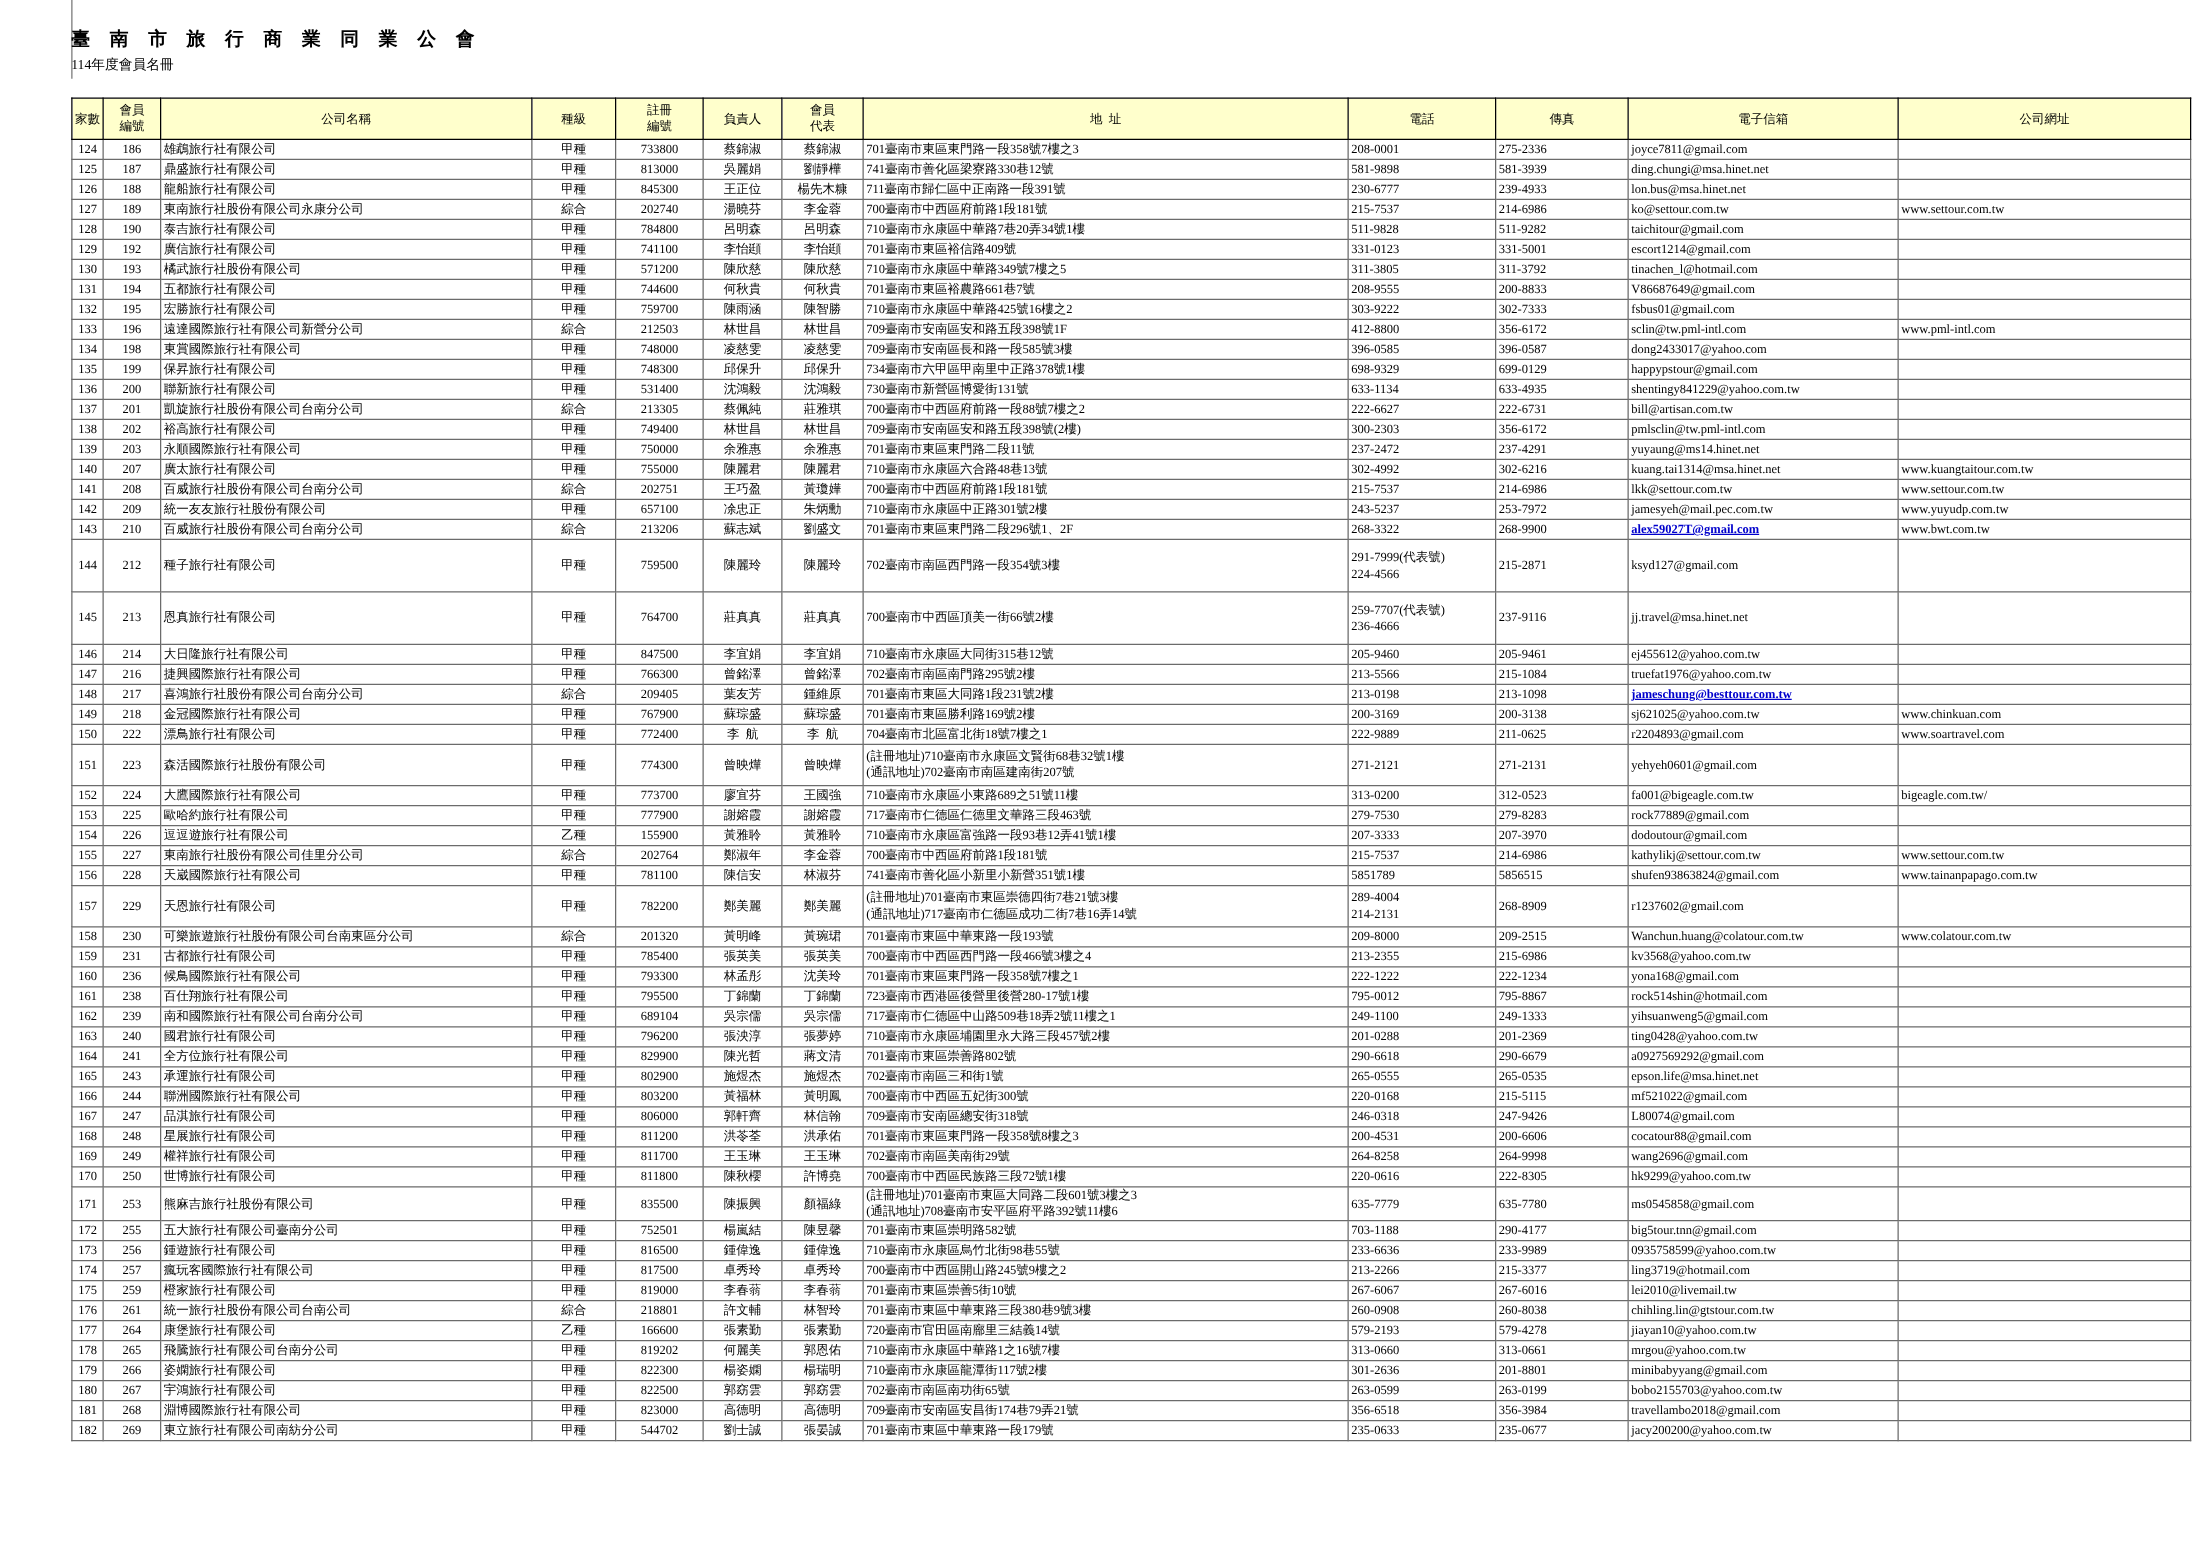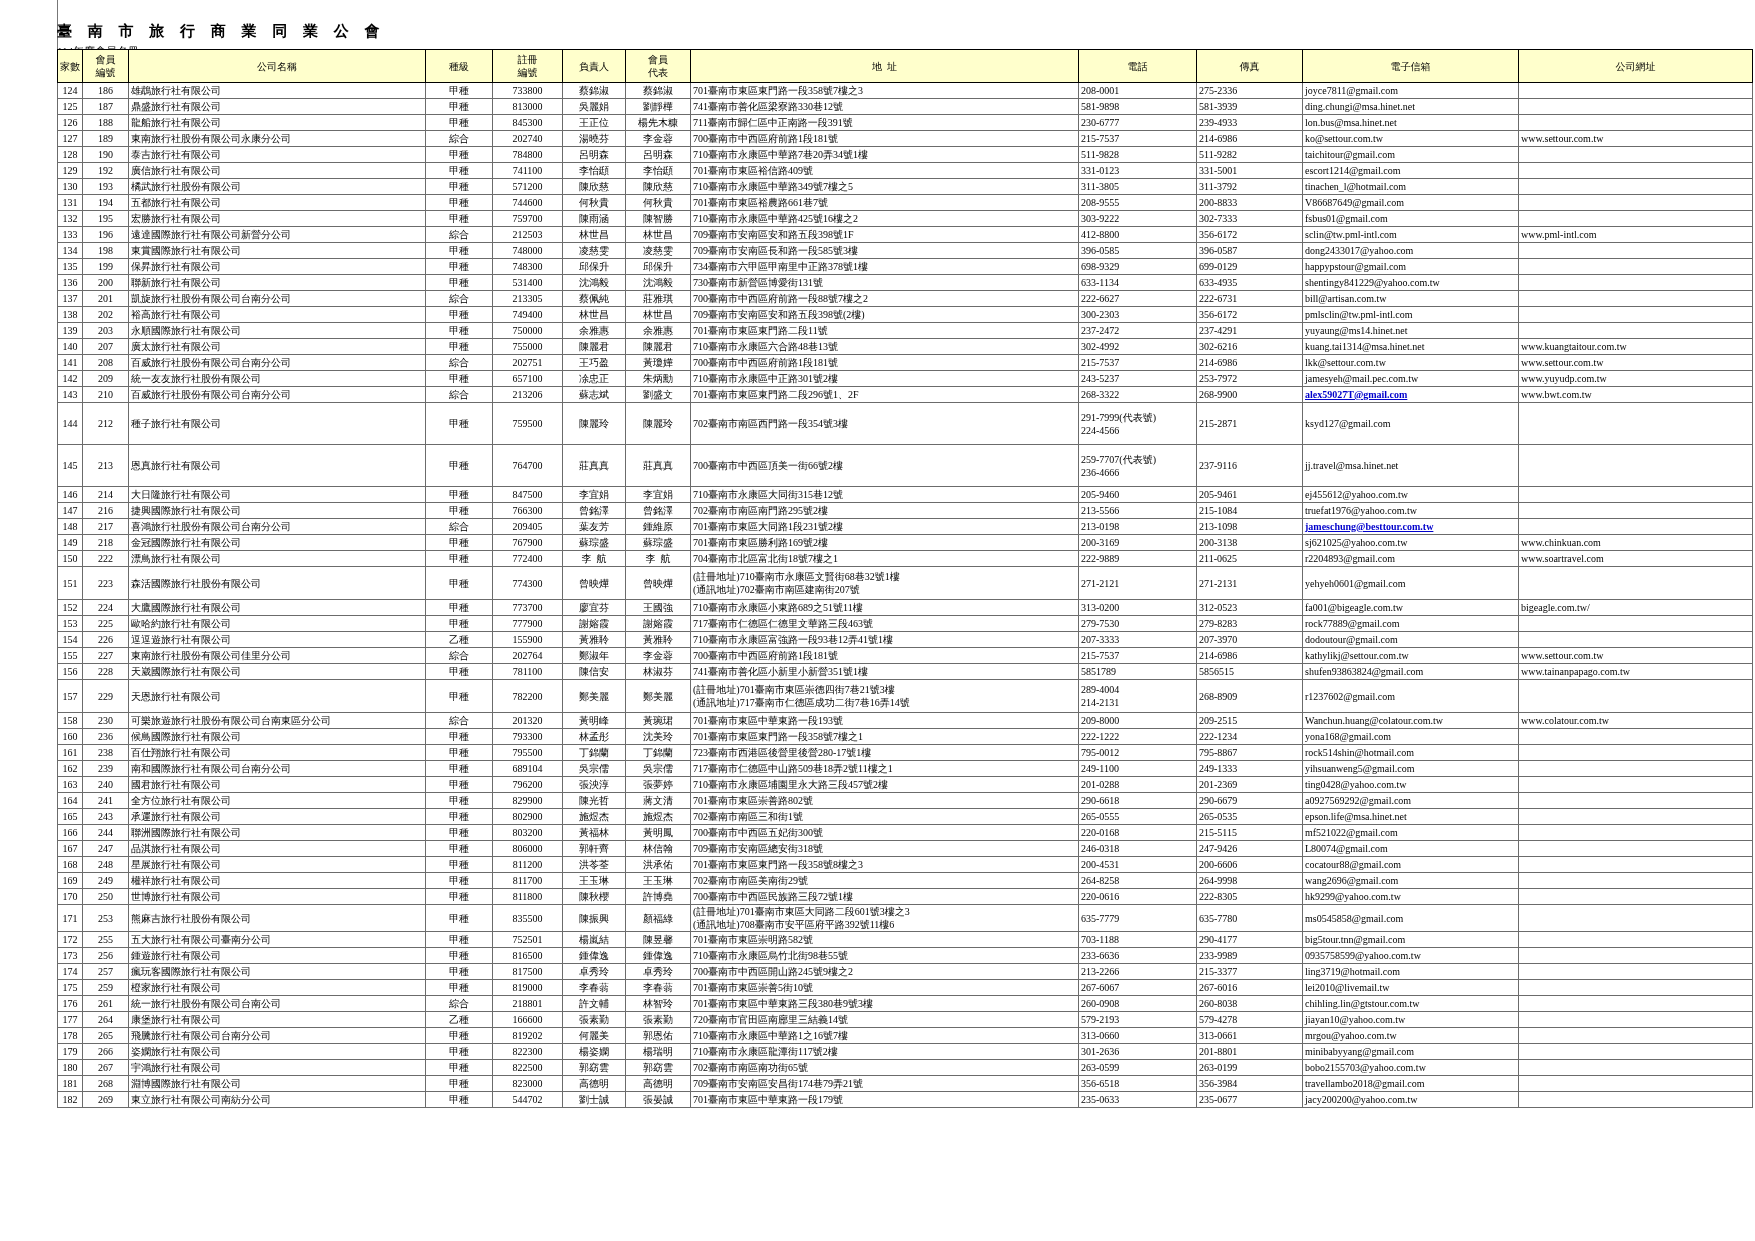--- a/index.html
+++ b/index.html
@@ -5,21 +5,21 @@
   html,body{margin:0;padding:0;background:#ffffff;}
   body{
     width:1755px;height:1241px;position:relative;overflow:hidden;
     font-family:"Liberation Serif","DejaVu Serif",serif;color:#000;
   }
   #page-margin-line{position:absolute;left:57px;top:0;width:1px;height:63px;background:#777;}
   #title-block{position:absolute;left:57px;top:22px;width:1695px;text-align:left;}
   #title-line1{font-size:15px;letter-spacing:6px;font-weight:bold;}
   #title-line2{font-size:11px;margin-top:3px;}
   #roster-table{
-    position:absolute;left:57px;top:49px;width:1695px;
+    position:absolute;left:57px;top:78px;width:1695px;
     border-collapse:collapse;table-layout:fixed;
   }
   #roster-table th,#roster-table td{
     border:1px solid #6b6b6b;
     font-size:10px;line-height:1.3;
     padding:0 2px;overflow:hidden;white-space:pre;vertical-align:middle;
   }
   #roster-table th{
     background:#ffffcc;font-weight:normal;text-align:center;height:32px;
     border-color:#000;
@@ -565,20 +565,34 @@
         <td class="c">201320</td>
         <td class="c">黃明峰</td>
         <td class="c">黃琬珺</td>
         <td class="l">701臺南市東區中華東路一段193號</td>
         <td class="l">209-8000</td>
         <td class="l">209-2515</td>
         <td class="l">Wanchun.huang@colatour.com.tw</td>
         <td class="l">www.colatour.com.tw</td>
       </tr>
       <tr>
+        <td class="c">159</td>
+        <td class="c">231</td>
+        <td class="l">古都旅行社有限公司</td>
+        <td class="c">甲種</td>
+        <td class="c">785400</td>
+        <td class="c">張英美</td>
+        <td class="c">張英美</td>
+        <td class="l">700臺南市中西區西門路一段466號3樓之4</td>
+        <td class="l">213-2355</td>
+        <td class="l">215-6986</td>
+        <td class="l">kv3568@yahoo.com.tw</td>
+        <td class="l"></td>
+      </tr>
+      <tr>
         <td class="c">160</td>
         <td class="c">236</td>
         <td class="l">候鳥國際旅行社有限公司</td>
         <td class="c">甲種</td>
         <td class="c">793300</td>
         <td class="c">林孟彤</td>
         <td class="c">沈美玲</td>
         <td class="l">701臺南市東區東門路一段358號7樓之1</td>
         <td class="l">222-1222</td>
         <td class="l">222-1234</td>

